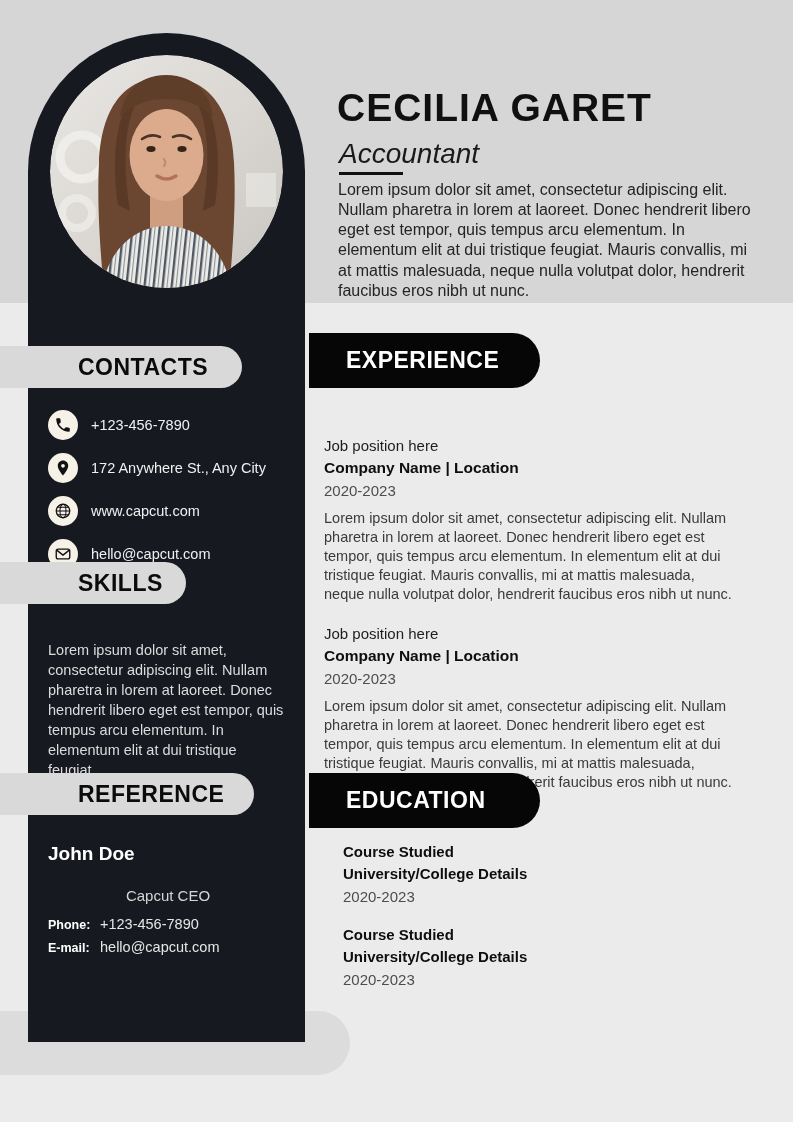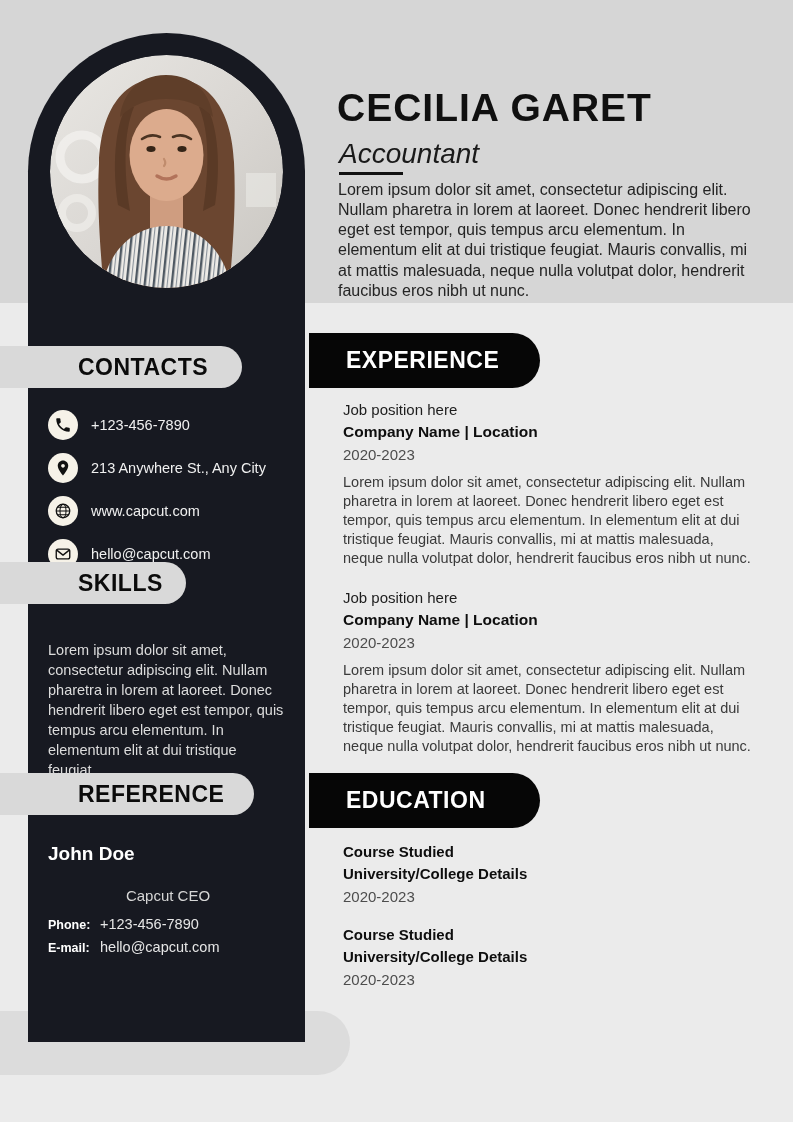--- a/index.html
+++ b/index.html
@@ -53,21 +53,21 @@
            line-height:1.26;color:#242424;}
 
   
   .pill-dark{position:absolute;left:309px;width:231px;height:55px;background:#060606;
              border-radius:0 28px 28px 0;display:flex;align-items:center;}
   .pill-dark span{color:#ffffff;font-weight:800;font-size:23px;letter-spacing:.5px;padding-left:37px;}
   .pill-experience{top:333px;}
   .pill-education{top:773px;}
 
   
-  .job{position:absolute;left:343px;width:415px;}
+  .job{position:absolute;left:324px;width:415px;margin-top:36px;}
   .job-1{top:401px;}
   .job-2{top:589px;}
   .job-pos{font-size:15px;color:#1d1d1d;margin-bottom:5px;}
   .job-co{font-size:15.5px;font-weight:800;color:#0e0e0e;margin-bottom:5px;}
   .job-period{font-size:15px;color:#4d4d4d;margin-bottom:10px;}
   .job-desc{margin:0;font-size:14.5px;line-height:1.31;color:#3a3a3a;}
 
   
   .edu{position:absolute;left:343px;width:400px;}
   .edu-1{top:843px;}
@@ -140,21 +140,21 @@
           </svg>
       </span>
       <span class="ctext">+123-456-7890</span>
     </li>
     <li class="contact-row">
       <span class="cicon">
         <svg viewBox="0 0 24 24">
             <path fill="#111" d="M12 2C8.13 2 5 5.13 5 9c0 5.25 7 13 7 13s7-7.75 7-13c0-3.87-3.13-7-7-7zm0 9.5c-1.38 0-2.5-1.12-2.5-2.5s1.12-2.5 2.5-2.5 2.5 1.12 2.5 2.5-1.12 2.5-2.5 2.5z"></path>
           </svg>
       </span>
-      <span class="ctext">213 Anywhere St., Any City</span>
+      <span class="ctext">172 Anywhere St., Any City</span>
     </li>
     <li class="contact-row">
       <span class="cicon">
         <svg viewBox="0 0 24 24" fill="none" stroke="#111">
           <circle cx="12" cy="12" r="9" stroke-width="1.7"></circle>
           <ellipse cx="12" cy="12" rx="4" ry="9" stroke-width="1.4"></ellipse>
           <line x1="3" y1="12" x2="21" y2="12" stroke-width="1.4"></line>
           <line x1="4.3" y1="7" x2="19.7" y2="7" stroke-width="1.4"></line>
           <line x1="4.3" y1="17" x2="19.7" y2="17" stroke-width="1.4"></line>
         </svg>

